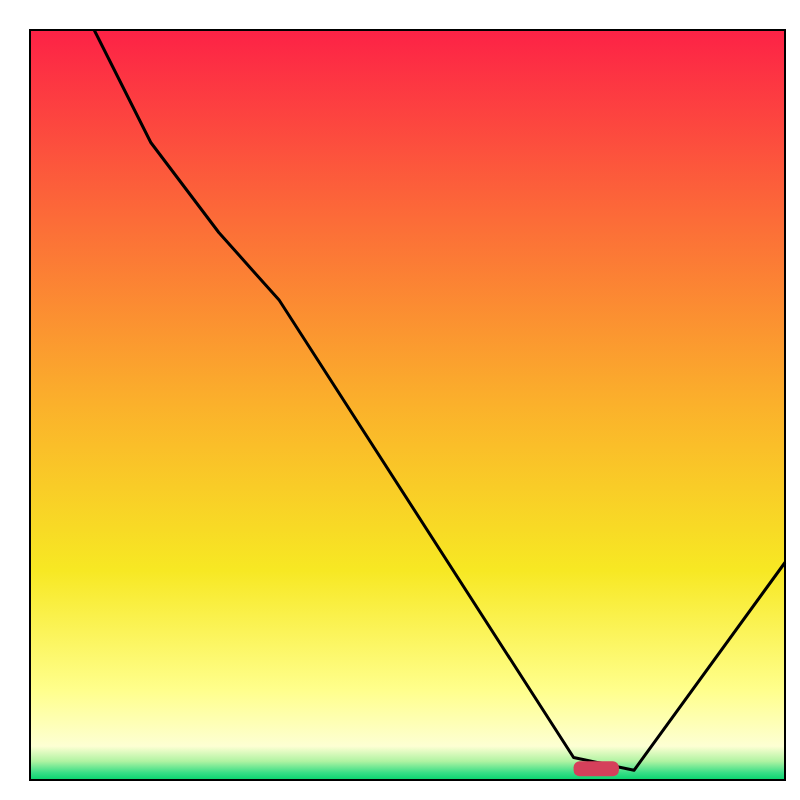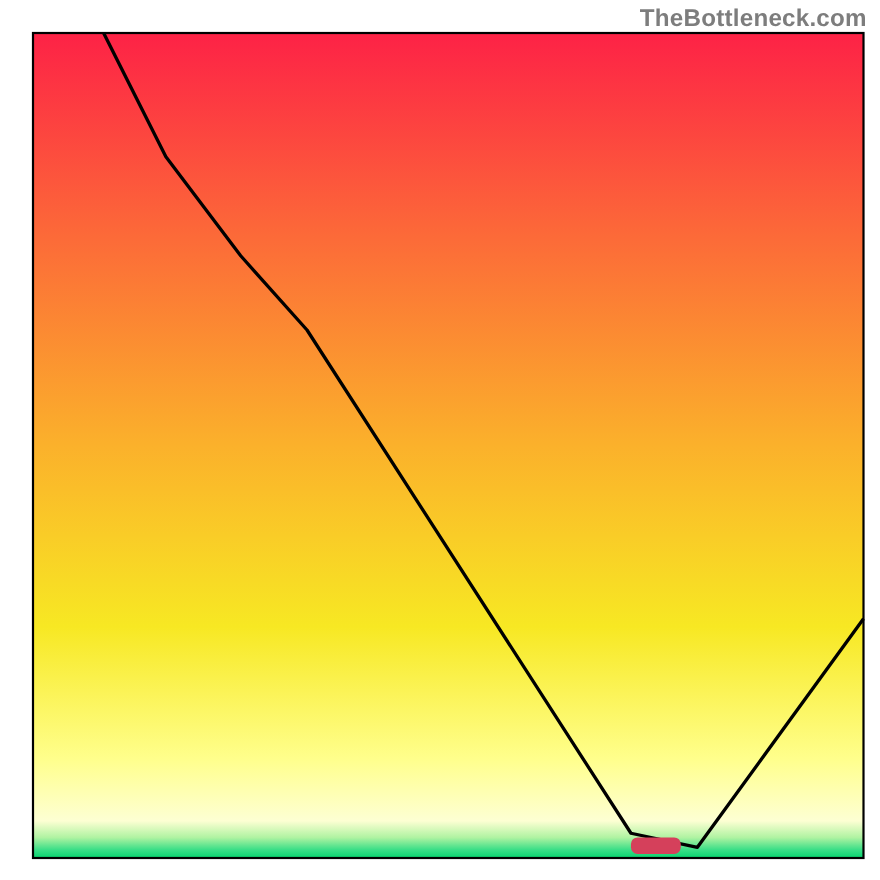--- a/index.html
+++ b/index.html
@@ -25,21 +25,20 @@
     letter-spacing: 0.2px;
   }
   svg {
     display: block;
   }
 </style>
 </head>
 <body>
 
 <div class="chart-wrap">
-  <div class="attribution">TheBottleneck.com</div>
 
   <svg id="chart-svg" width="800" height="800" viewBox="0 0 800 800">
     <defs>
       <linearGradient id="bg-grad" x1="0" y1="0" x2="0" y2="1">
           <stop offset="0%" stop-color="#fd2246"></stop>
           <stop offset="25%" stop-color="#fc6b38"></stop>
           <stop offset="50%" stop-color="#fbb12b"></stop>
           <stop offset="72%" stop-color="#f7e823"></stop>
           <stop offset="88%" stop-color="#ffff8c"></stop>
           <stop offset="95.5%" stop-color="#fdffd3"></stop>

